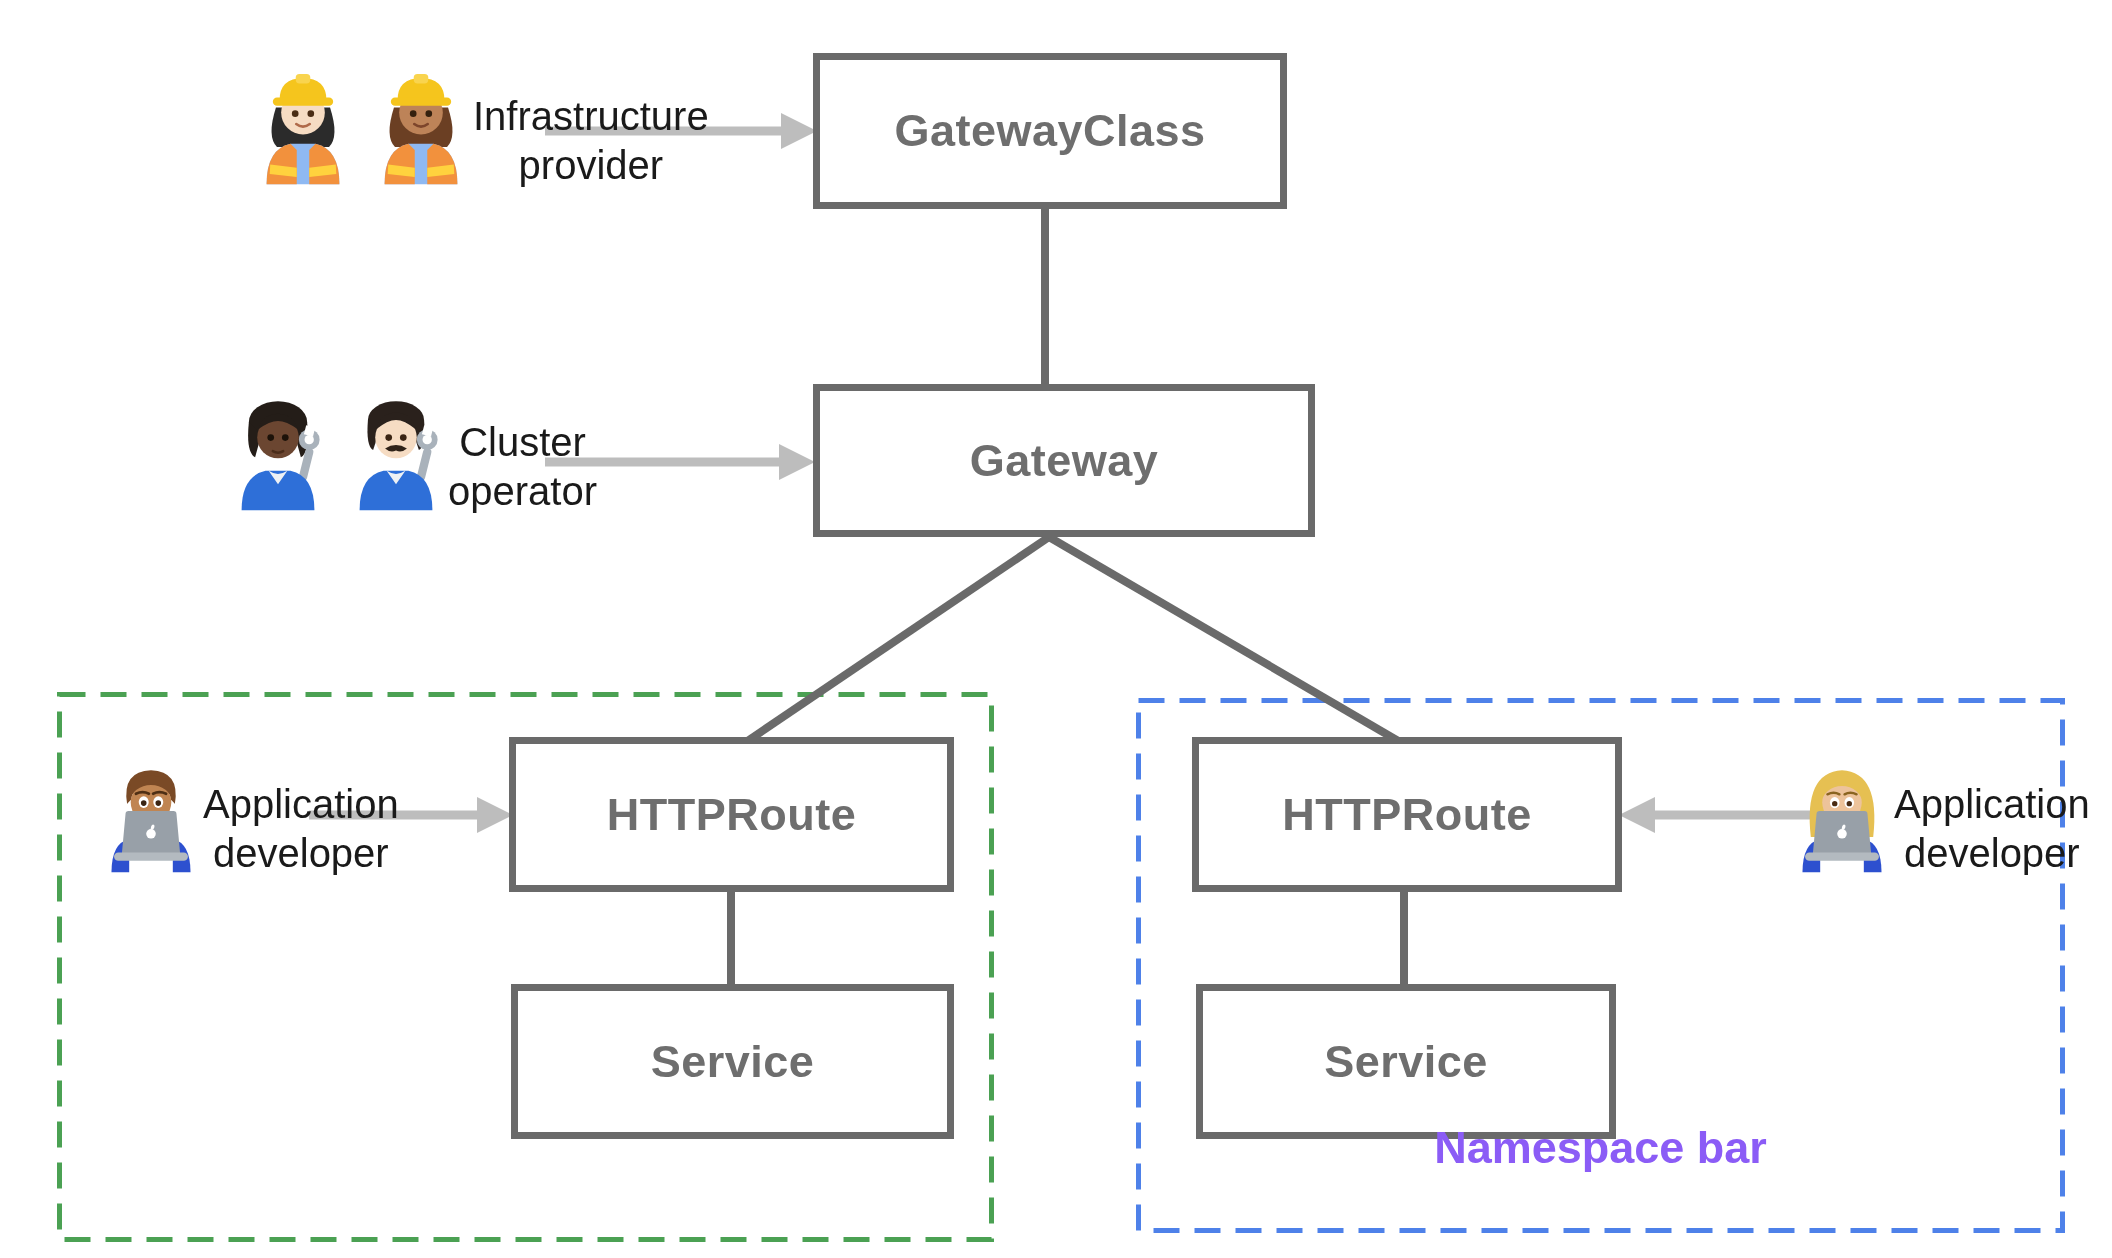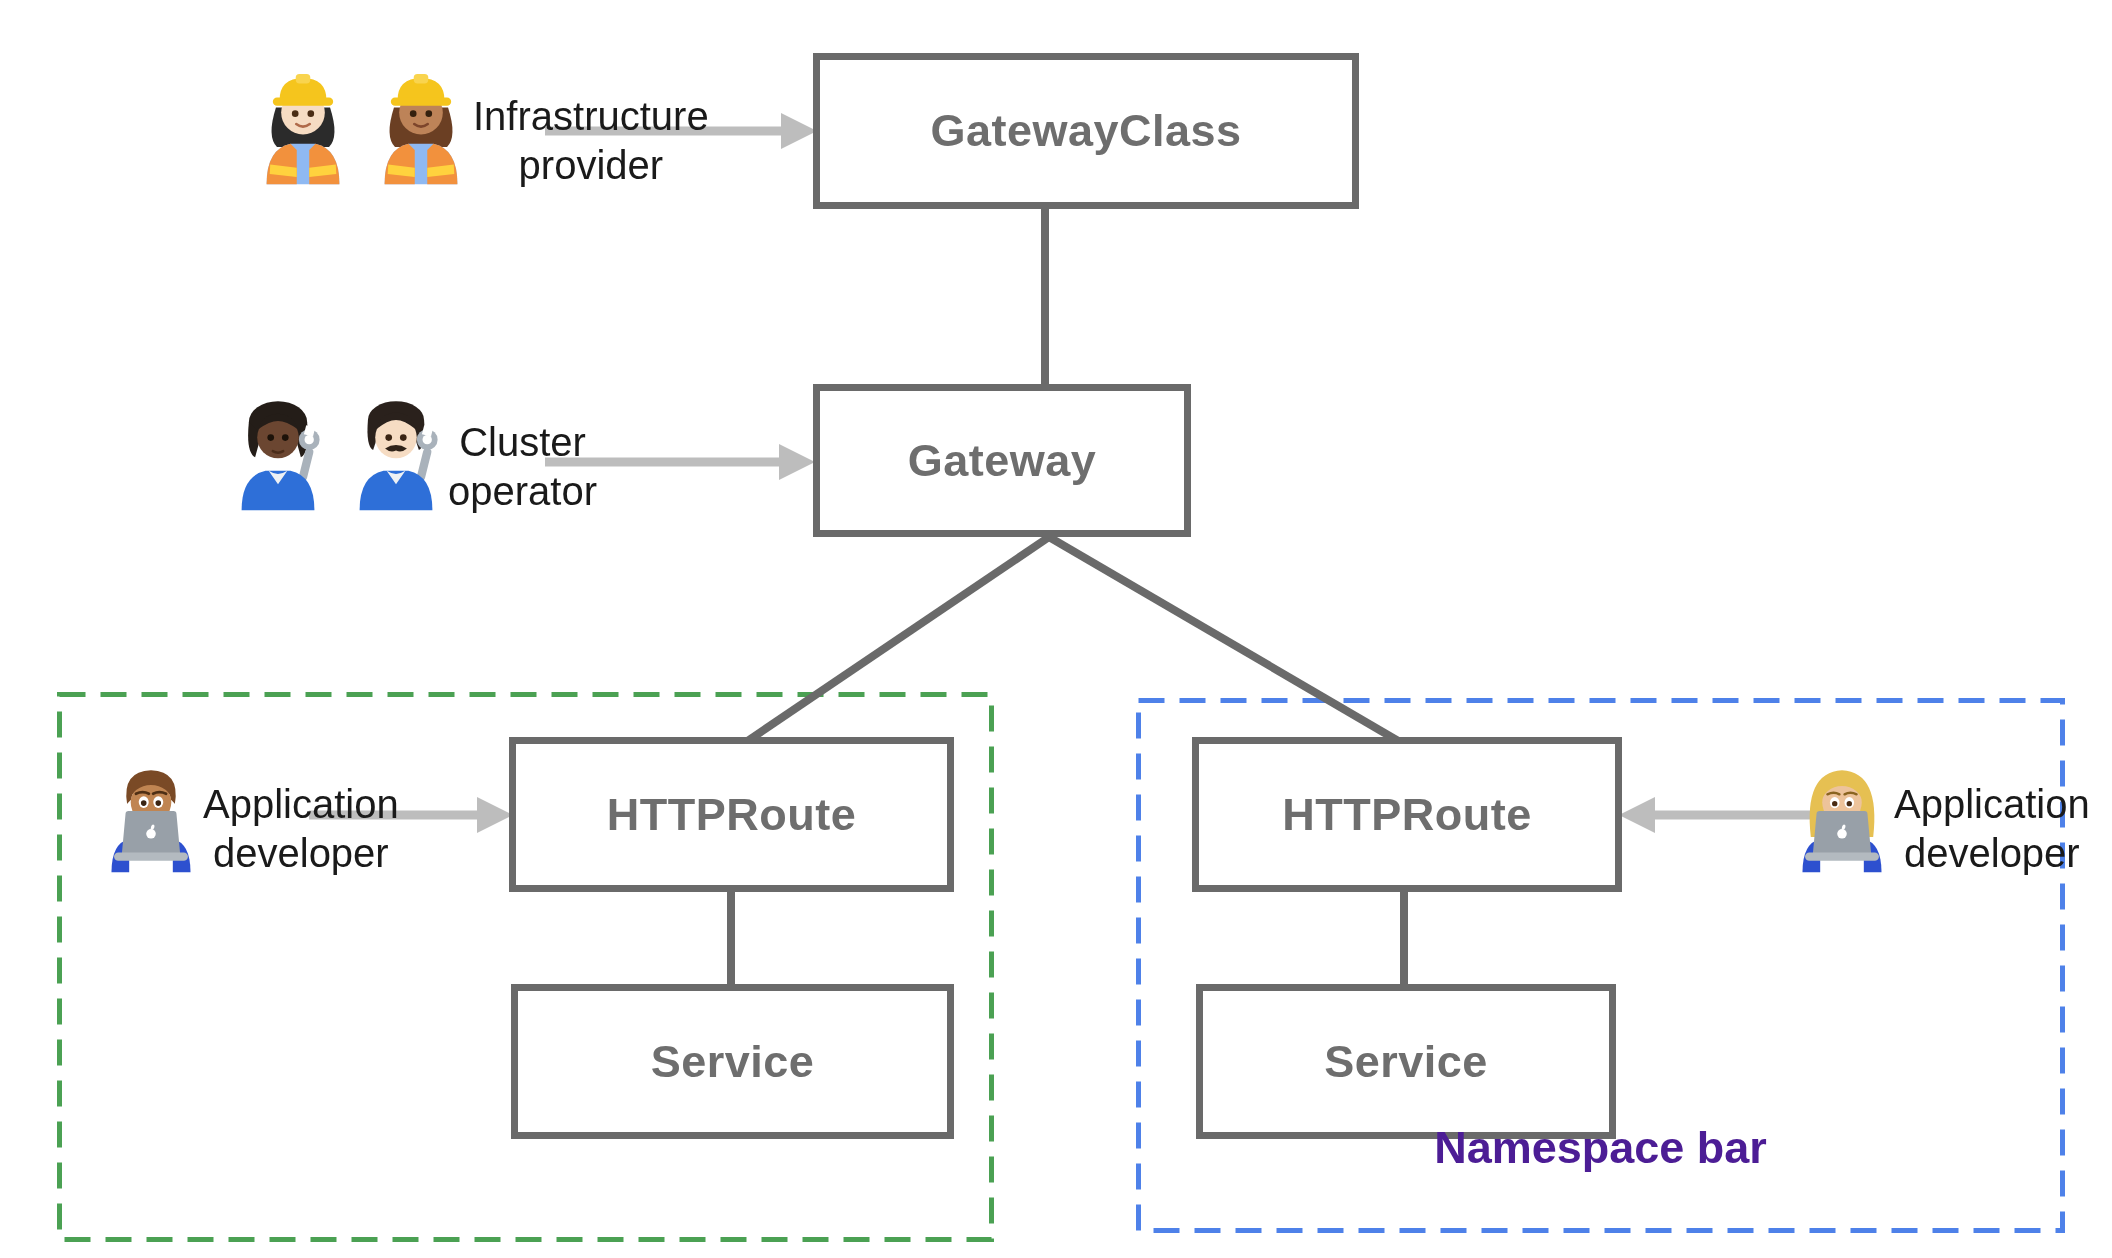--- a/index.html
+++ b/index.html
@@ -3,39 +3,39 @@
 <meta charset="utf-8">
 <style>
   html,body{margin:0;padding:0;background:#ffffff;}
   body{width:2112px;height:1258px;position:relative;overflow:hidden;
        font-family:"Liberation Sans", sans-serif;}
   .canvas{position:absolute;left:0;top:0;width:2112px;height:1258px;}
   svg.overlay{position:absolute;left:0;top:0;z-index:1;}
   .node{position:absolute;z-index:3;box-sizing:border-box;background:#ffffff;
         border:7px solid #6a6a6a;display:flex;align-items:center;justify-content:center;}
   .node span{font-size:45px;font-weight:700;color:#6e6e6e;letter-spacing:0.5px;}
-  #node-gatewayclass{left:813px;top:53px;width:546px;height:156px;}
-  #node-gateway{left:813px;top:384px;width:378px;height:153px;}
+  #node-gatewayclass{left:813px;top:53px;width:474px;height:156px;}
+  #node-gateway{left:813px;top:384px;width:502px;height:153px;}
   #node-httproute-foo{left:509px;top:737px;width:445px;height:155px;}
   #node-service-foo{left:511px;top:984px;width:443px;height:155px;}
   #node-httproute-bar{left:1192px;top:737px;width:430px;height:155px;}
   #node-service-bar{left:1196px;top:984px;width:420px;height:155px;}
 
   .persona{position:absolute;z-index:4;display:flex;flex-direction:row;align-items:flex-end;}
   #persona-infra{left:251px;top:56px;width:320px;}
   #persona-cluster{left:226px;top:382px;width:320px;}
   #persona-dev-foo{left:99px;top:748px;width:240px;}
   #persona-dev-bar{left:1790px;top:748px;width:240px;}
   .persona .icons{display:flex;gap:14px;align-items:flex-end;}
   .persona .plabel{margin-top:14px;font-size:40px;line-height:1.22;color:#1a1a1a;
                    text-align:center;font-weight:400;}
 
   .ns-label{position:absolute;z-index:4;text-align:center;font-size:45px;font-weight:700;}
   #ns-label-foo{left:57px;top:1181px;width:937px;color:#4ba153;}
-  #ns-label-bar{left:1136px;top:1122px;width:929px;color:#4c1d95;}
+  #ns-label-bar{left:1136px;top:1122px;width:929px;color:#8b5cf6;}
 </style>
 </head>
 <body>
 
 <div class="canvas">
 
   <svg class="overlay" width="2112" height="1258" viewBox="0 0 2112 1258">
 
     <rect x="59.5" y="694.5" width="932" height="545" fill="none" stroke="#4ba153" stroke-width="5" stroke-dasharray="26 15"></rect>
     <rect x="1138.5" y="700.5" width="924" height="530" fill="none" stroke="#4e81e9" stroke-width="5" stroke-dasharray="26 15"></rect>

